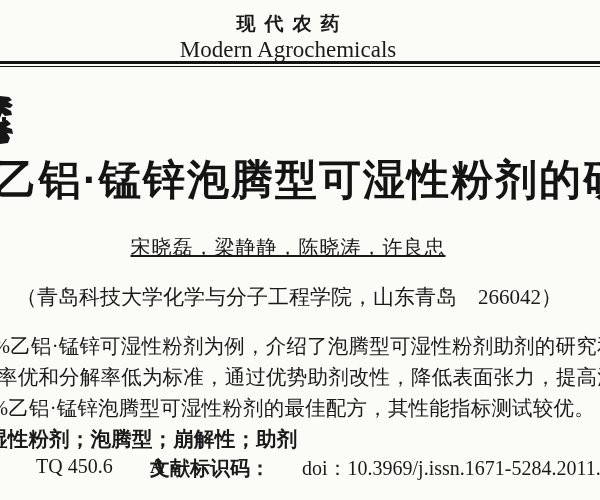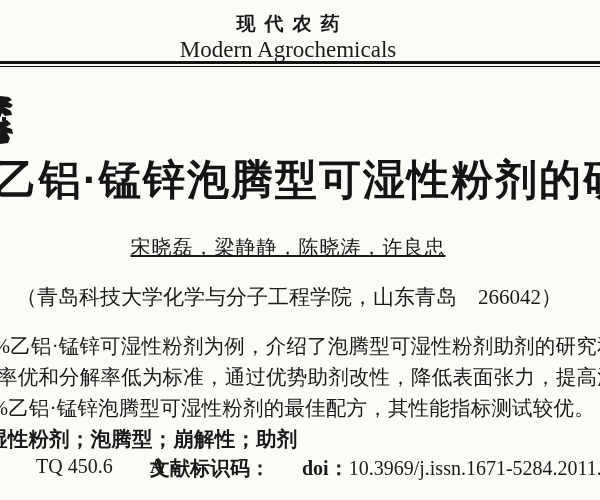--- a/index.html
+++ b/index.html
@@ -40,21 +40,21 @@
   .abs2 { top: 363px; left: -3px; }
   .abs3 { top: 394px; left: -9px; }
   .keywords { top: 425px; left: -13px; font-weight: 600; }
 
   .meta-line { top: 455px; left: 0; width: 496px; height: 30px; margin-left: 40px; }
   .meta-line span { position: absolute; white-space: nowrap; font-size: 20px; }
   .clc { left: -4px; }
   .doc-code-label { left: 110px; font-weight: bold; font-size: 19.5px; }
   .doc-code-value { position: static !important; font-weight: bold; }
   .doi-group { left: 262px; }
-  .doi-label { position: static !important; font-weight: bold; }
+  .doi-label { position: static !important; font-weight: normal; }
   .doi-value { position: static !important; font-weight: normal; }
 </style>
 </head>
 <body>
 
 <div class="abs center-col journal-cn">现代农药</div>
 
 <div class="abs center-col journal-en">Modern Agrochemicals</div>
 
 <div class="abs rule rule-thick"></div>

